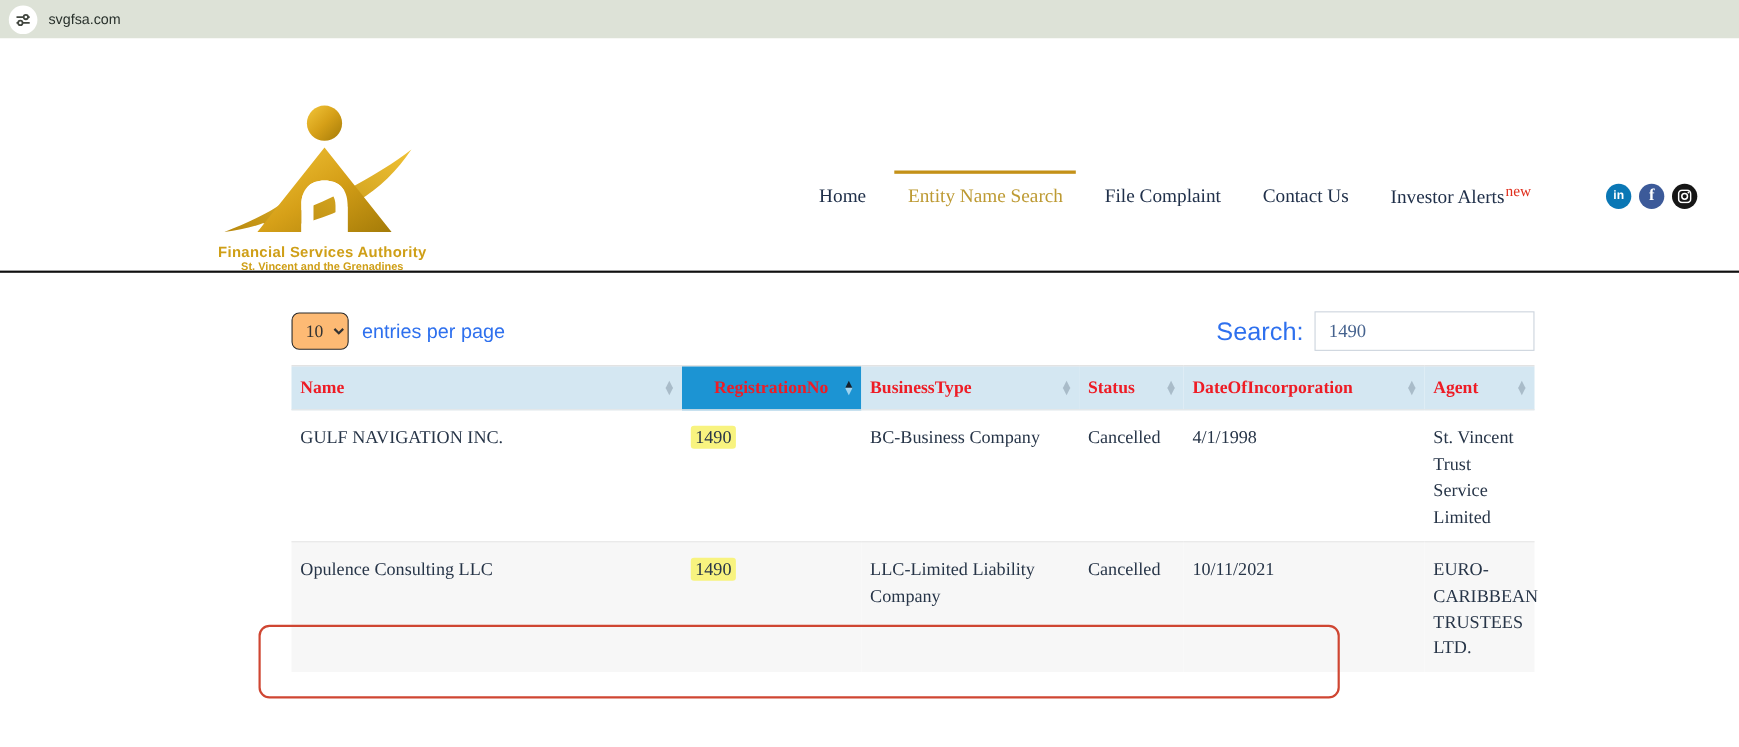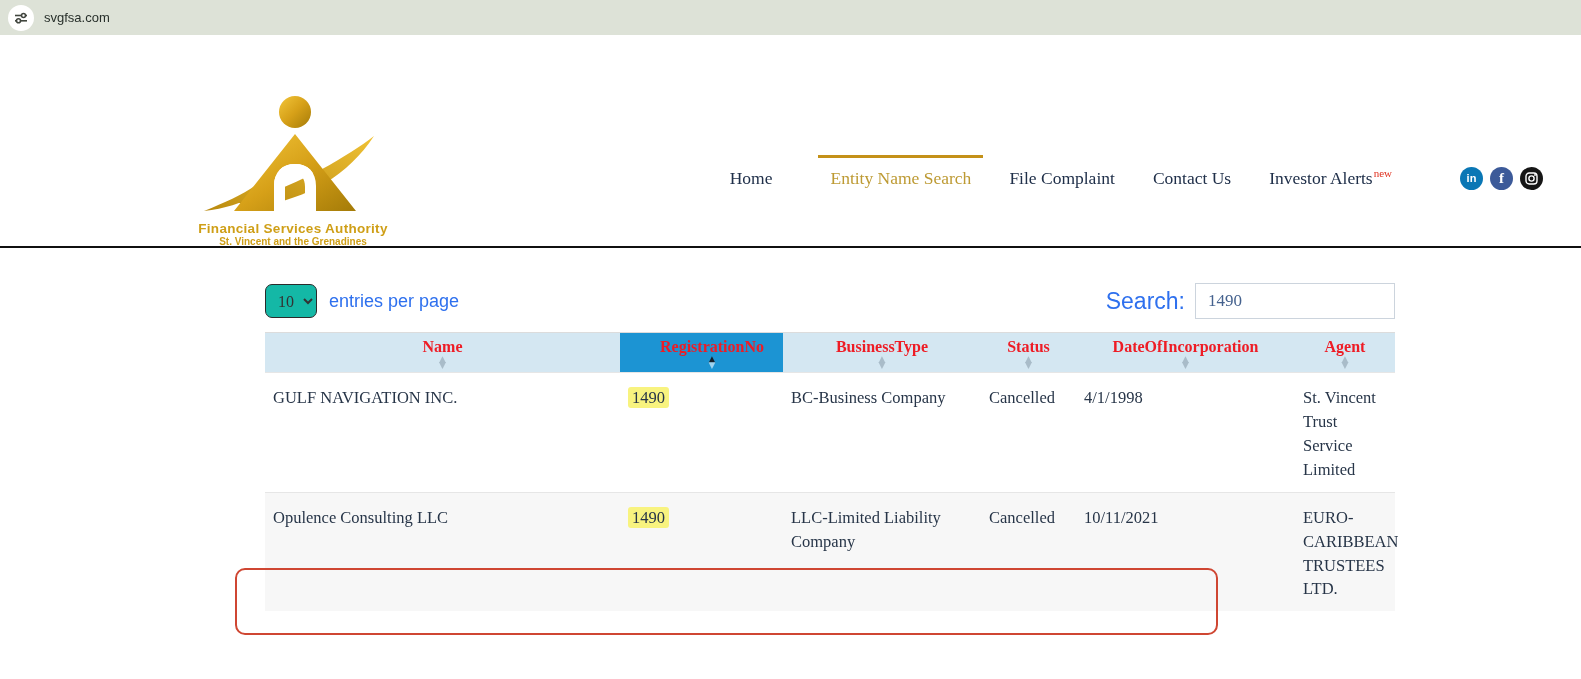--- a/index.html
+++ b/index.html
@@ -18,48 +18,48 @@
     display:flex;align-items:center;padding-left:8px;font-family:"Liberation Sans",sans-serif;}
   .tune-circle{width:26px;height:26px;border-radius:50%;background:#fff;display:flex;align-items:center;justify-content:center;}
   .url-text{margin-left:10px;font-size:13px;color:#28302b;}
   
   .site-header{position:absolute;top:35px;left:0;width:1581px;height:213px;background:#fff;border-bottom:2px solid #101010;}
   .logo{position:absolute;left:198px;top:55px;width:190px;text-align:center;}
   .logo-text1{font-family:"Liberation Sans",sans-serif;font-weight:bold;font-size:13.5px;color:var(--logo-gold);letter-spacing:.3px;margin-top:2px;}
   .logo-text2{font-family:"Liberation Sans",sans-serif;font-weight:bold;font-size:10px;color:var(--logo-gold);}
   .main-nav{position:absolute;top:112px;right:38px;height:62px;display:flex;align-items:center;gap:38px;}
   .nav-item{font-size:17.5px;color:#20304a;text-decoration:none;position:relative;cursor:pointer;white-space:nowrap;}
-  .nav-item.active{color:#bd9a33;margin-left:20px;}
+  .nav-item.active{color:#bd9a33;}
   .nav-item.active::before{content:"";position:absolute;top:-13px;left:-12px;right:-12px;height:3px;background:#c49118;}
-  .nav-badge{color:#e0301e;font-size:11px;font-family:"Liberation Serif",serif;margin-left:1px;}
+  .nav-badge{color:#e0301e;font-size:14px;font-family:"Liberation Serif",serif;margin-left:1px;}
   .socials{display:flex;align-items:center;gap:7px;margin-left:30px;}
   .soc{width:23px;height:23px;border-radius:50%;display:flex;align-items:center;justify-content:center;cursor:pointer;}
   .soc.li{background:#0a77b5;}
   .soc.fb{background:#3c5a99;}
   .soc.ig{background:#161616;}
   .soc.li span{color:#fff;font-family:"Liberation Sans",sans-serif;font-weight:bold;font-size:11px;}
   .soc.fb span{color:#fff;font-family:"Liberation Serif",serif;font-weight:bold;font-size:15px;line-height:1;}
   
   .content{position:absolute;left:265px;top:283px;width:1130px;}
   .controls-row{display:flex;justify-content:space-between;align-items:center;height:36px;}
   .left-controls{display:flex;align-items:center;}
   .entries-select{width:52px;height:34px;border:1px solid #2b2b2b;border-radius:7px;
-    font-family:"Liberation Serif",serif;font-size:16px;color:#333;padding-left:8px;background:#14b8a6;}
+    font-family:"Liberation Serif",serif;font-size:16px;color:#333;padding-left:8px;background:#fdba74;}
   .entries-label{margin-left:12px;font-family:"Liberation Sans",sans-serif;font-size:18px;color:var(--label-blue);}
   .right-controls{display:flex;align-items:center;}
   .search-label{font-family:"Liberation Sans",sans-serif;font-size:23px;color:var(--label-blue);margin-right:10px;}
   .search-input{width:200px;height:36px;border:1px solid #ccd4dd;padding:4px 12px;
     font-family:"Liberation Serif",serif;font-size:17px;color:#45628e;outline:none;}
   
   .table-wrap{margin-top:13px;position:relative;}
   table{width:1130px;table-layout:fixed;border-collapse:collapse;font-size:16.5px;color:var(--ink);border-top:1px solid #dcdcdc;}
   thead th{background:var(--thead-bg);height:40px;padding:0 8px;text-align:left;
     font-weight:bold;color:var(--red-text);font-size:16px;cursor:pointer;}
   thead th.sorted{background:var(--sorted-bg);padding-left:29px;}
-  .th-inner{display:flex;align-items:center;justify-content:flex-start;flex-direction:column;}
+  .th-inner{display:flex;align-items:center;justify-content:space-between;}
   .sort{display:flex;flex-direction:column;line-height:6px;font-size:9px;font-family:"DejaVu Sans",sans-serif;}
   .sort i{font-style:normal;color:#a9bcc9;}
   th.sorted .sort .up{color:#15202b;}
   th.sorted .sort .down{color:#9ed3ef;}
   tbody td{vertical-align:top;padding:13px 8px 10px;border-top:1px solid #e6e6e6;line-height:1.45;}
   tbody tr:nth-child(1){height:88px;}
   tbody tr:nth-child(2){height:105px;background:#f7f7f7;}
   tbody tr:nth-child(3){height:114px;}
   mark{background:var(--highlight);color:inherit;padding:1px 4px;border-radius:3px;}
   .row-outline{position:absolute;left:-30px;top:236px;width:983px;height:67px;

